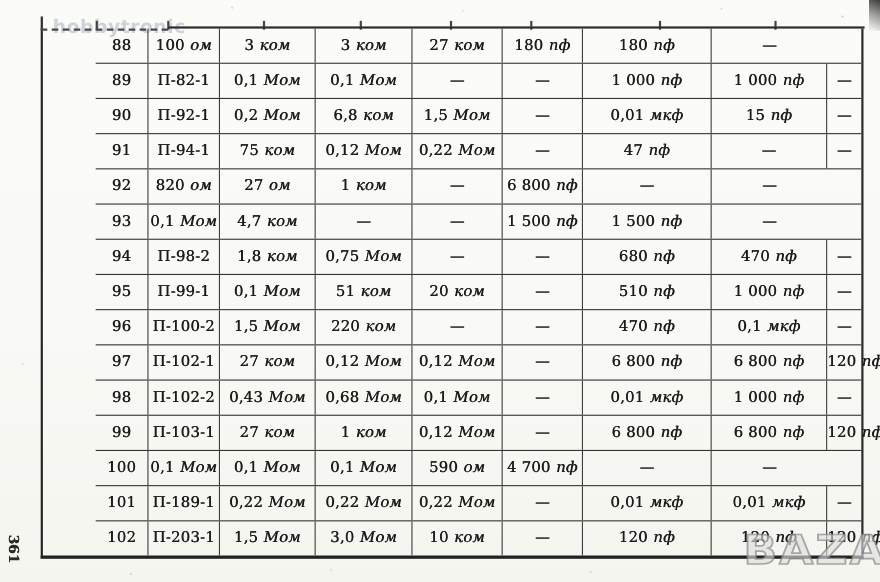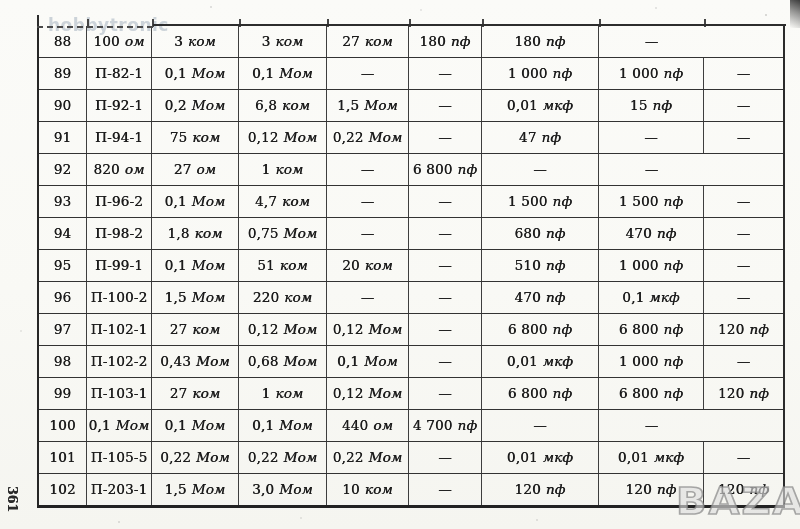--- a/index.html
+++ b/index.html
@@ -31,21 +31,21 @@
   .table-wrap{
     position:absolute;left:37px;top:26px;width:748px;height:482px;z-index:1;
     box-sizing:border-box;
     border-left:2.5px solid #262626;
     border-right:2.5px solid #2b2b2b;
     border-bottom:3px solid #222;
   }
   .top-border{position:absolute;top:-2px;left:-2.5px;right:-2.5px;height:4px;display:flex;}
   .top-border .seg-dash{width:116px;border-top:2.4px dashed #4a4a4a;position:relative;top:2px;}
   .top-border .seg-solid{flex:1;border-top:2.3px solid #2d2d2d;}
-  .grid{display:flex;flex-direction:column;height:100%;}
+  .grid{display:flex;flex-direction:column;height:100%;padding-left:48px;}
   .row{display:grid;flex:1;grid-template-columns:48px 65px 87px 88px 82px 73px 117px 105px auto;
     border-bottom:1.8px solid #333;}
   .row:last-child{border-bottom:none;}
   .cell{
     display:flex;align-items:center;justify-content:center;
     border-right:1.6px solid #3e3e3e;
     font-size:13.5px;letter-spacing:.2px;
     text-shadow:.35px 0 0 currentColor;
     padding-bottom:1px;white-space:nowrap;
   }
@@ -217,21 +217,20 @@
           <div class="cell dash">—</div>
           <div class="cell">
             <span>6 800</span>
             <i class="u">пф</i>
           </div>
           <div class="cell dash">—</div>
           <div class="cell dash">—</div>
         </div>
         <div class="row">
           <div class="cell">93</div>
-          <div class="cell">П-96-2</div>
           <div class="cell">
             <span>0,1</span>
             <i class="u">Мом</i>
           </div>
           <div class="cell">
             <span>4,7</span>
             <i class="u">ком</i>
           </div>
           <div class="cell dash">—</div>
           <div class="cell dash">—</div>
@@ -409,33 +408,33 @@
           </div>
           <div class="cell">
             <span>0,1</span>
             <i class="u">Мом</i>
           </div>
           <div class="cell">
             <span>0,1</span>
             <i class="u">Мом</i>
           </div>
           <div class="cell">
-            <span>440</span>
+            <span>590</span>
             <i class="u">ом</i>
           </div>
           <div class="cell">
             <span>4 700</span>
             <i class="u">пф</i>
           </div>
           <div class="cell dash">—</div>
           <div class="cell dash">—</div>
         </div>
         <div class="row">
           <div class="cell">101</div>
-          <div class="cell">П-105-5</div>
+          <div class="cell">П-189-1</div>
           <div class="cell">
             <span>0,22</span>
             <i class="u">Мом</i>
           </div>
           <div class="cell">
             <span>0,22</span>
             <i class="u">Мом</i>
           </div>
           <div class="cell">
             <span>0,22</span>

